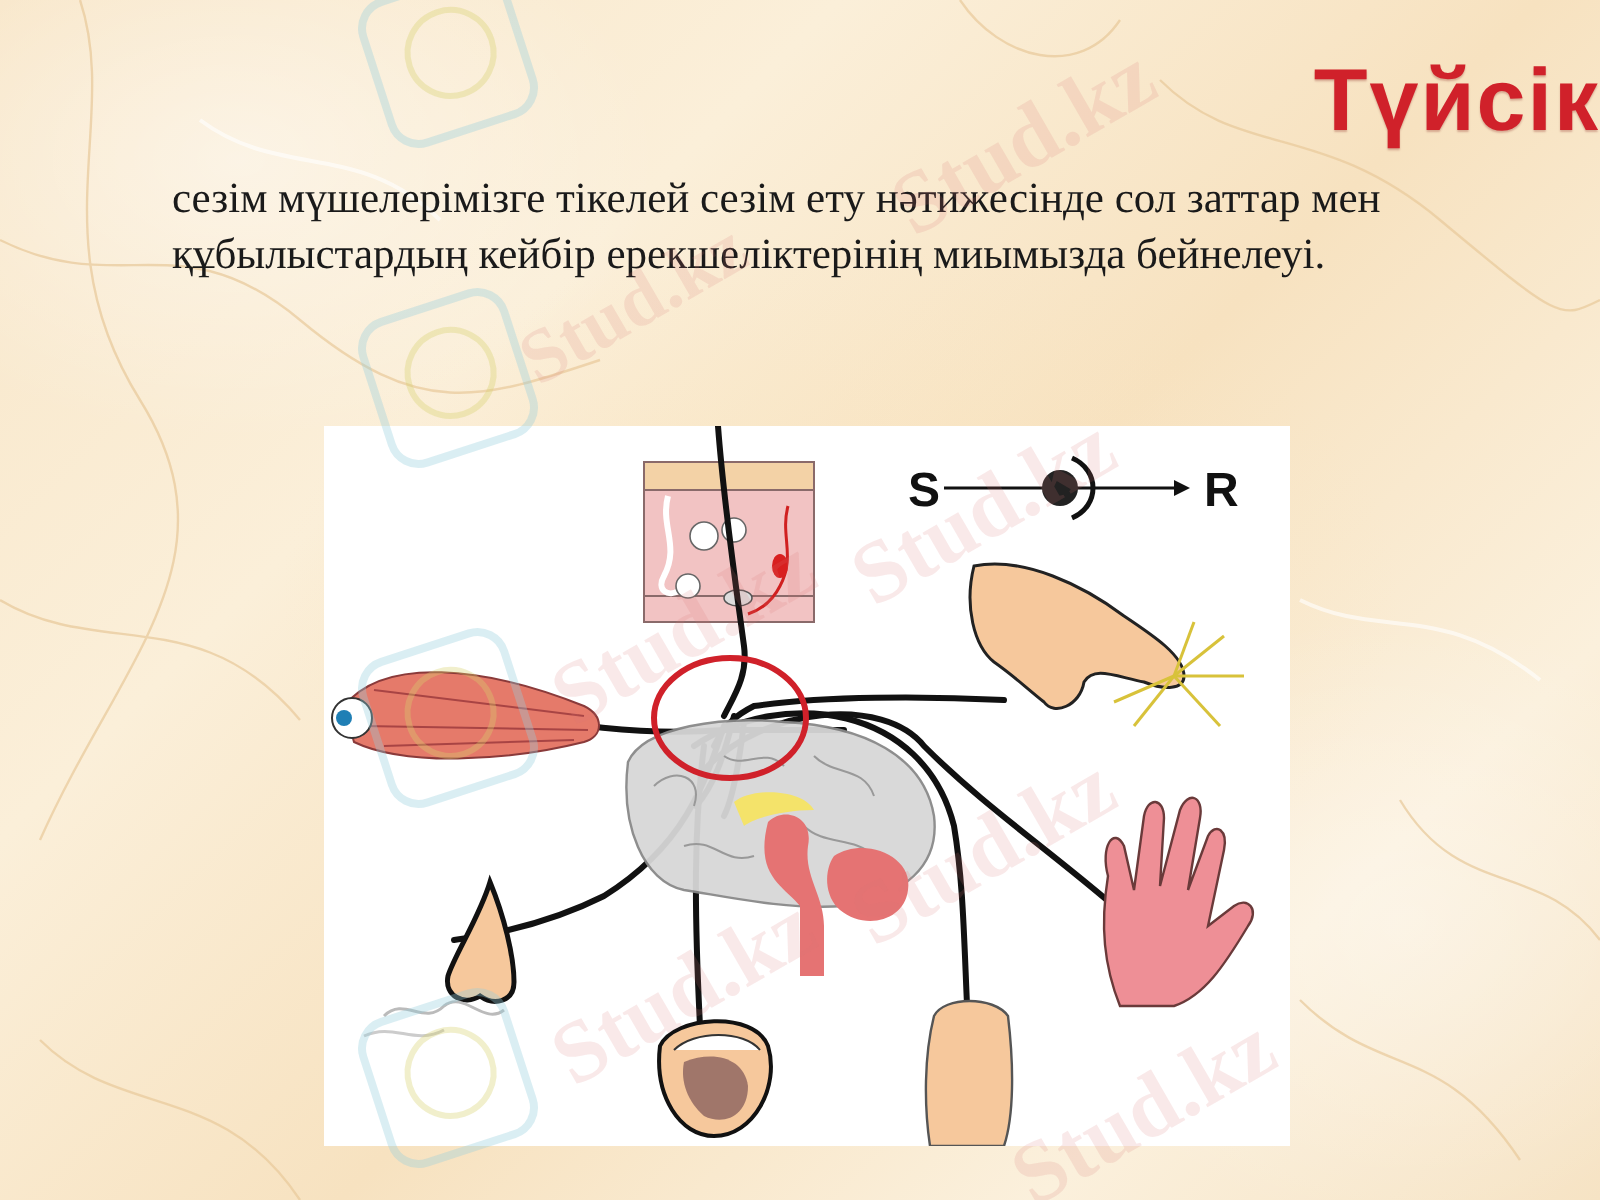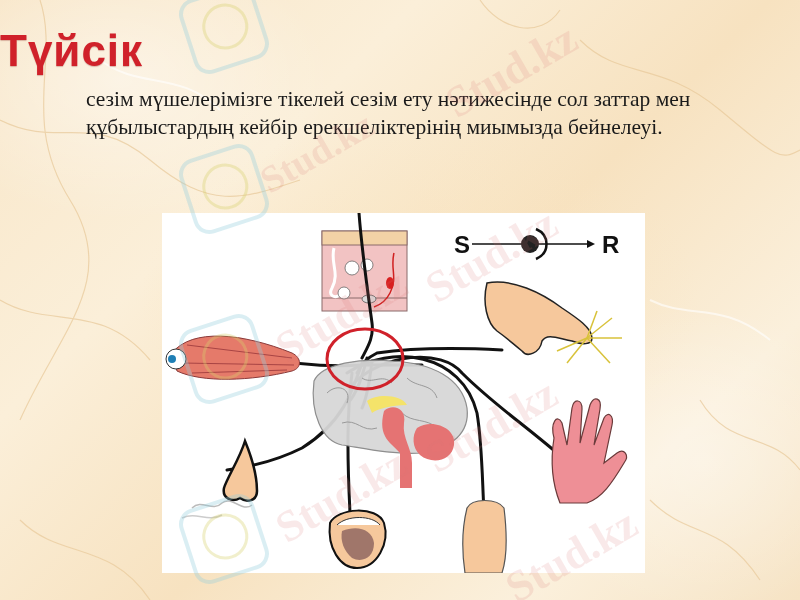--- a/index.html
+++ b/index.html
@@ -13,21 +13,21 @@
       linear-gradient(135deg, #f8e6c8 0%, #fbefd9 30%, #f7e2c0 55%, #fbf0dc 80%, #f6e3c4 100%);
   }
   .veins { position:absolute; inset:0; pointer-events:none; }
   .watermark { position:absolute; font-family:"Liberation Serif", serif; font-weight:bold;
     font-size:44px; color:rgba(215,120,120,0.16); transform:rotate(-30deg);
     white-space:nowrap; pointer-events:none; z-index:5; }
   .logo-wm { position:absolute; width:70px; height:70px; border:4px solid rgba(150,205,220,0.35);
     border-radius:16px; transform:rotate(-18deg); pointer-events:none; z-index:4; }
   .logo-wm::after { content:""; position:absolute; left:14px; top:10px; width:40px; height:40px;
     border-radius:50%; border:3px solid rgba(215,210,110,0.35); }
-  .title { position:absolute; left:0; right:0; top:26px; text-align:left;
+  .title { position:absolute; left:0; right:0; top:26px; text-align:right;
     font-family:"Liberation Sans", sans-serif; font-weight:bold; font-size:44px;
     color:#d0212a; letter-spacing:1px; margin:0;
     text-shadow:0 1px 1px rgba(120,0,0,0.25); }
   .body-text { position:absolute; left:86px; top:85px; width:640px; font-size:21.5px;
     line-height:28px; color:#1a1a1a; margin:0; }
   .body-text span { display:block; white-space:nowrap; }
   .body-text .l1 { padding-left:30px; }
   .figure { position:absolute; left:162px; top:213px; width:483px; height:360px;
     background:#ffffff; z-index:2; }
   .figure svg { position:absolute; inset:0; }

